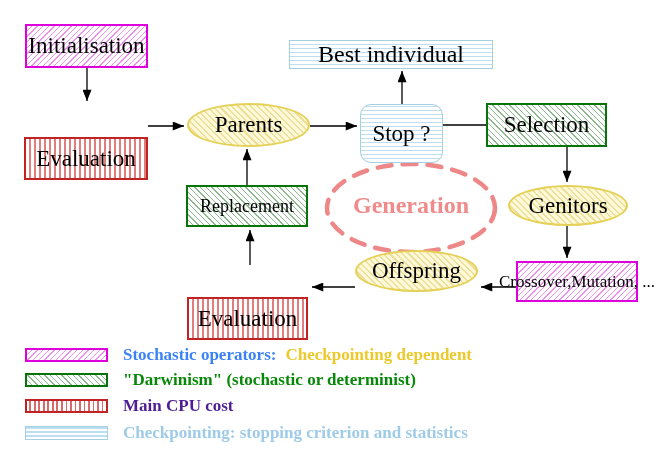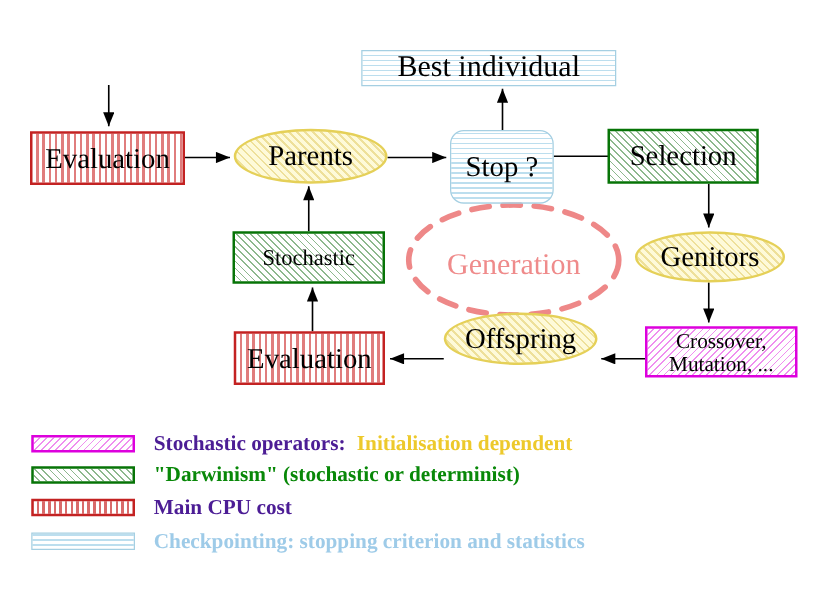--- a/index.html
+++ b/index.html
@@ -8,42 +8,42 @@
     font-family:"Liberation Serif","DejaVu Serif",serif;
   }
   .node{
     position:absolute;display:flex;align-items:center;justify-content:center;
     color:#000;font-size:23px;white-space:nowrap;box-sizing:border-box;text-align:center;
   }
   .ellipse{border-radius:50%;}
   
   .hatch-magenta{border:2px solid #dd00dd;background:repeating-linear-gradient(135deg,#fff 0 3px,#ef8fef 3px 4px);}
   .hatch-green{border:2px solid #077407;background:repeating-linear-gradient(45deg,#fff 0 3px,#8db88d 3px 4px);}
-  .stripe-red{border:2px solid #c32222;background:repeating-linear-gradient(90deg,#fff 0 3px,#e07d7d 3px 5px);}
+  .stripe-red{border:2px solid #c32222;background:repeating-linear-gradient(90deg,#fff 0 3px,#e07d7d 3px 5px);margin-top:32px;}
   .stripe-cyan{border:1px solid #a5cfe2;background:repeating-linear-gradient(0deg,#fff 0 3px,#bcdeee 3px 4px);}
   .hatch-yellow{border:2px solid #e5d058;background:#fefad9 repeating-linear-gradient(45deg,rgba(255,255,255,0) 0 3px,#eee09a 3px 4.5px);}
   .rounded{border-radius:11px;}
   .small-label{font-size:18px;}
-  .two-line{font-size:17px;line-height:19px;flex-direction:column;}
+  .two-line{font-size:17px;line-height:19px;flex-direction:row;}
   .gen-label{
     position:absolute;color:#ef8b8b;font-size:24px;display:flex;
-    align-items:flex-end;justify-content:center;white-space:nowrap;
+    align-items:flex-start;justify-content:center;white-space:nowrap;font-weight:bold;
   }
   
   #wires{position:absolute;left:0;top:0;width:662px;height:471px;pointer-events:none;}
   
   .legend-row{position:absolute;left:25px;display:flex;align-items:center;height:18px;}
   .swatch{width:83px;height:14px;box-sizing:border-box;flex:0 0 auto;}
   .sw-magenta{border:2px solid #dd00dd;background:repeating-linear-gradient(135deg,#fff 0 3px,#ef8fef 3px 4px);}
   .sw-green{border:2px solid #077407;background:repeating-linear-gradient(45deg,#fff 0 3px,#8db88d 3px 4px);}
   .sw-red{border:2px solid #c32222;background:repeating-linear-gradient(90deg,#fff 0 2.5px,#d96a6a 2.5px 4.5px);}
   .sw-cyan{border:1px solid #a5cfe2;background:repeating-linear-gradient(0deg,#fff 0 2.5px,#bcdeee 2.5px 4px);}
   .legend-text{font-size:17px;font-weight:bold;margin-left:15px;white-space:nowrap;}
   .legend-text2{font-size:17px;font-weight:bold;margin-left:9px;white-space:nowrap;}
-  .lt-magenta{color:#4c1d95}.lt-gold{color:#edc92b}.lt-green{color:#088808}
+  .lt-magenta{color:#3b82f6}.lt-gold{color:#edc92b}.lt-green{color:#088808}
   .lt-red{color:#4c1d95}.lt-blue{color:#9ecbe8}
 </style>
 </head>
 <body>
 
 <div id="stage">
 
   <svg id="wires" viewBox="0 0 662 471">
     <defs>
       <marker id="ah" viewBox="0 0 10 8" refX="10" refY="4" markerWidth="12" markerHeight="9" markerUnits="userSpaceOnUse" orient="auto">
@@ -59,20 +59,23 @@
       <line x1="443" y1="125" x2="503" y2="125"></line>
       <line x1="567" y1="147" x2="567" y2="182"></line>
       <line x1="567" y1="226" x2="567" y2="258"></line>
       <line x1="516" y1="287" x2="481" y2="287"></line>
       <line x1="355" y1="287" x2="312" y2="287"></line>
       <line x1="250" y1="265" x2="250" y2="230"></line>
       <line x1="247" y1="185" x2="247" y2="149"></line>
     </g>
   </svg>
 
+  <div class="node hatch-magenta" style="left:25px;top:24px;width:123px;height:44px;">
+    <span>Initialisation</span>
+  </div>
 
   <div class="node stripe-red" style="left:24px;top:105px;width:124px;height:43px;">
     <span>Evaluation</span>
   </div>
 
   <div class="node ellipse hatch-yellow" style="left:187px;top:103px;width:123px;height:44px;">
     <span>Parents</span>
   </div>
 
   <div class="node stripe-cyan" style="left:289px;top:40px;width:204px;height:29px;font-size:24px;">
@@ -81,21 +84,21 @@
 
   <div class="node stripe-cyan rounded" style="left:360px;top:104px;width:83px;height:59px;">
     <span>Stop ?</span>
   </div>
 
   <div class="node hatch-green" style="left:486px;top:103px;width:121px;height:44px;">
     <span>Selection</span>
   </div>
 
   <div class="node hatch-green small-label" style="left:186px;top:185px;width:122px;height:42px;">
-    <span>Stochastic</span>
+    <span>Replacement</span>
   </div>
 
   <div class="gen-label" style="left:340px;top:192px;width:142px;height:34px;">
     <span>Generation</span>
   </div>
 
   <div class="node ellipse hatch-yellow" style="left:508px;top:185px;width:120px;height:41px;">
     <span>Genitors</span>
   </div>
 
@@ -108,21 +111,21 @@
     <span>Offspring</span>
   </div>
 
   <div class="node stripe-red" style="left:187px;top:265px;width:121px;height:43px;">
     <span>Evaluation</span>
   </div>
 
   <div class="legend-row" style="top:346px;">
     <span class="swatch sw-magenta"></span>
     <span class="legend-text lt-magenta">Stochastic operators:</span>
-    <span class="legend-text2 lt-gold">Initialisation dependent</span>
+    <span class="legend-text2 lt-gold">Checkpointing dependent</span>
   </div>
 
   <div class="legend-row" style="top:371px;">
     <span class="swatch sw-green"></span>
     <span class="legend-text lt-green">"Darwinism" (stochastic or determinist)</span>
     <span class="legend-text2"></span>
   </div>
 
   <div class="legend-row" style="top:397px;">
     <span class="swatch sw-red"></span>

